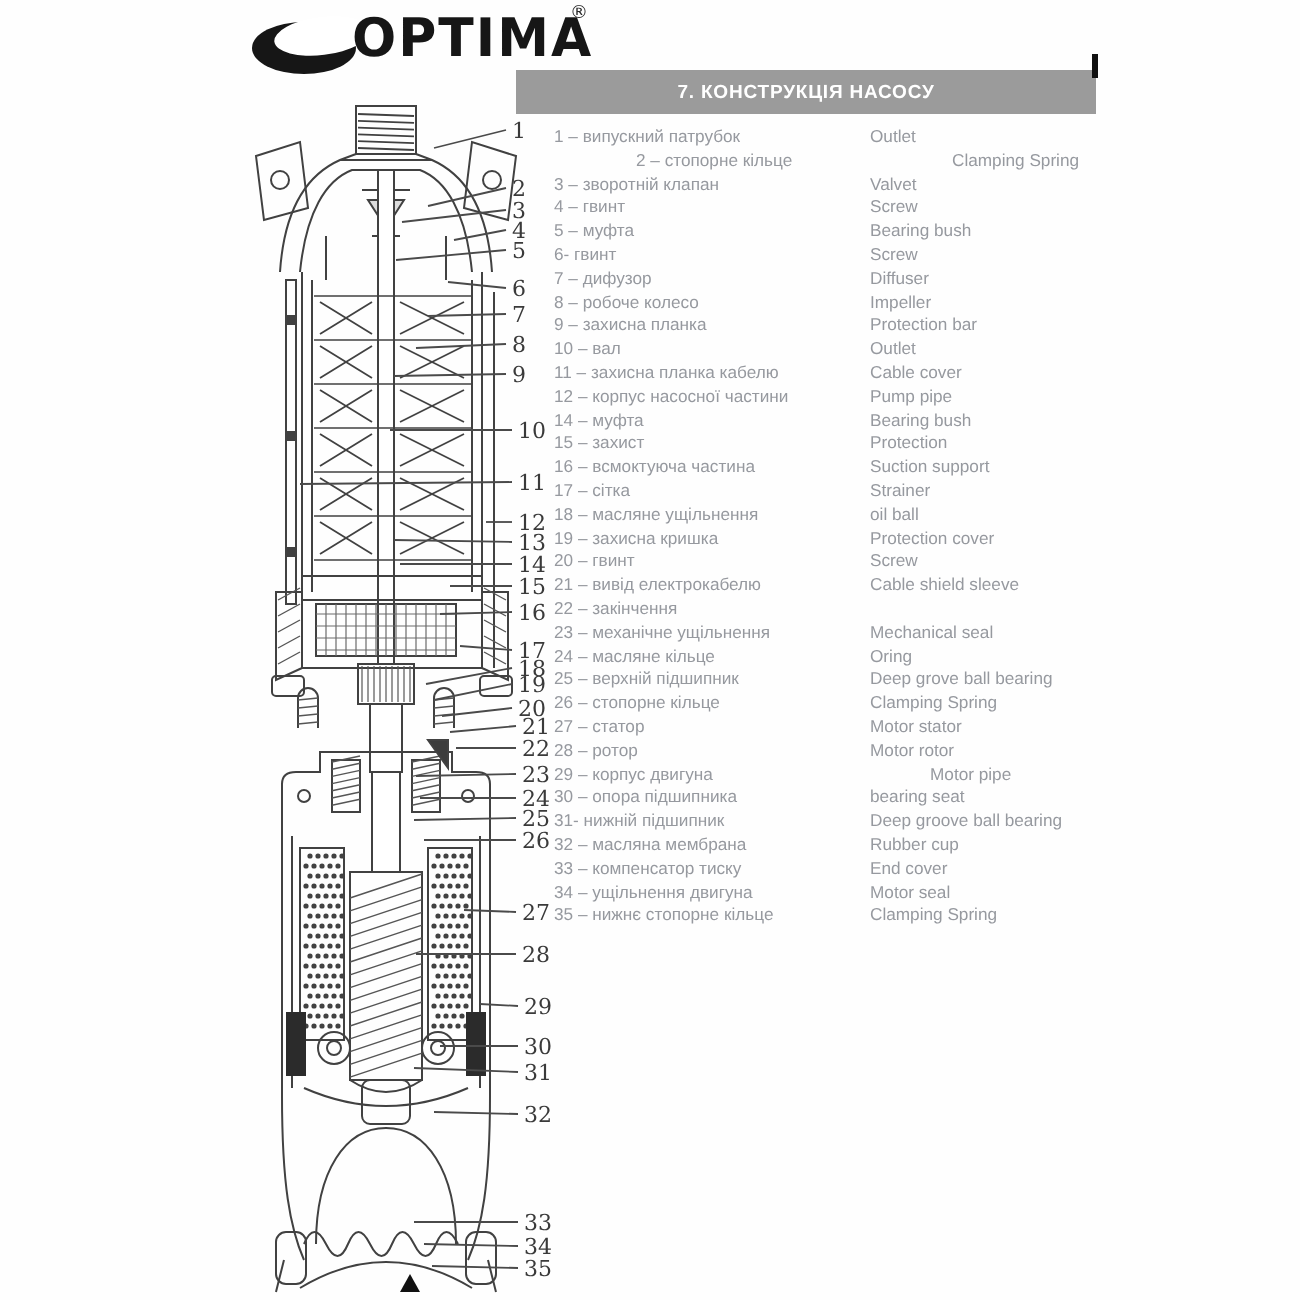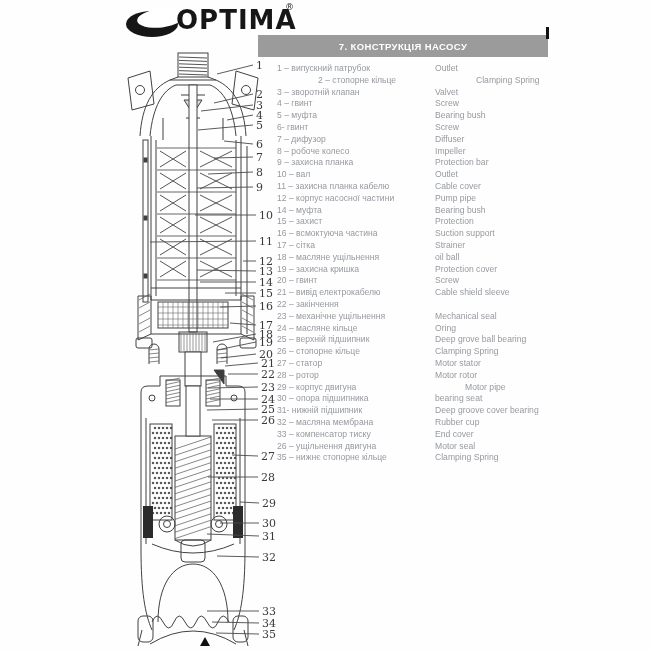--- a/index.html
+++ b/index.html
@@ -172,32 +172,32 @@
       <div class="prow">
         <span class="pua listtxt" style="color: rgb(150, 153, 159);">29 – корпус двигуна</span>
         <span class="pen listtxt" style="color: rgb(150, 153, 159); padding-left: 30px;">Motor pipe</span>
       </div>
       <div class="prow">
         <span class="pua listtxt" style="color: rgb(150, 153, 159);">30 – опора підшипника</span>
         <span class="pen listtxt" style="color: rgb(150, 153, 159);">bearing seat</span>
       </div>
       <div class="prow">
         <span class="pua listtxt" style="color: rgb(150, 153, 159);">31- нижній підшипник</span>
-        <span class="pen listtxt" style="color: rgb(150, 153, 159);">Deep groove cover bearing</span>
+        <span class="pen listtxt" style="color: rgb(150, 153, 159);">Deep groove ball bearing</span>
       </div>
       <div class="prow">
         <span class="pua listtxt" style="color: rgb(150, 153, 159);">32 – масляна мембрана</span>
         <span class="pen listtxt" style="color: rgb(150, 153, 159);">Rubber cup</span>
       </div>
       <div class="prow">
         <span class="pua listtxt" style="color: rgb(150, 153, 159);">33 – компенсатор тиску</span>
         <span class="pen listtxt" style="color: rgb(150, 153, 159);">End cover</span>
       </div>
       <div class="prow">
-        <span class="pua listtxt" style="color: rgb(150, 153, 159);">26 – ущільнення двигуна</span>
+        <span class="pua listtxt" style="color: rgb(150, 153, 159);">34 – ущільнення двигуна</span>
         <span class="pen listtxt" style="color: rgb(150, 153, 159);">Motor seal</span>
       </div>
       <div class="prow">
         <span class="pua listtxt" style="color: rgb(150, 153, 159);">35 – нижнє стопорне кільце</span>
         <span class="pen listtxt" style="color: rgb(150, 153, 159);">Clamping Spring</span>
       </div>
     </div>
 
   <svg class="draw" width="650" height="650" viewBox="0 0 650 650">
     <g stroke="#414141" stroke-width="1" fill="none">

